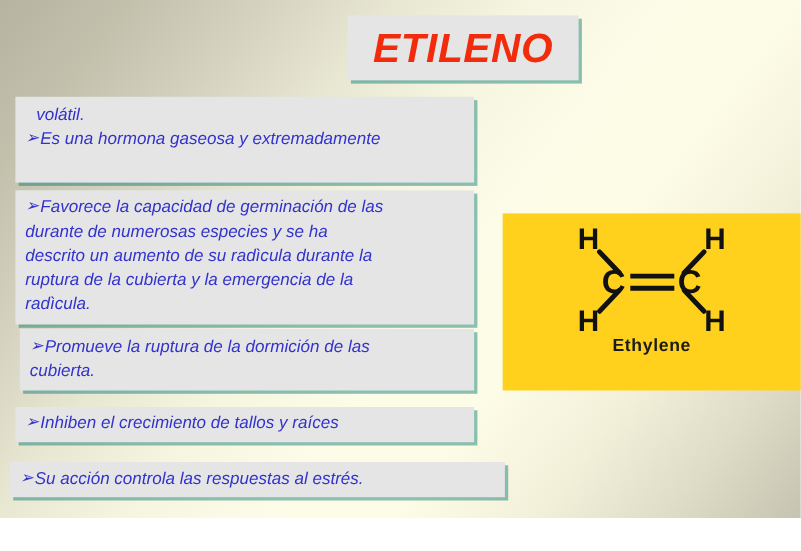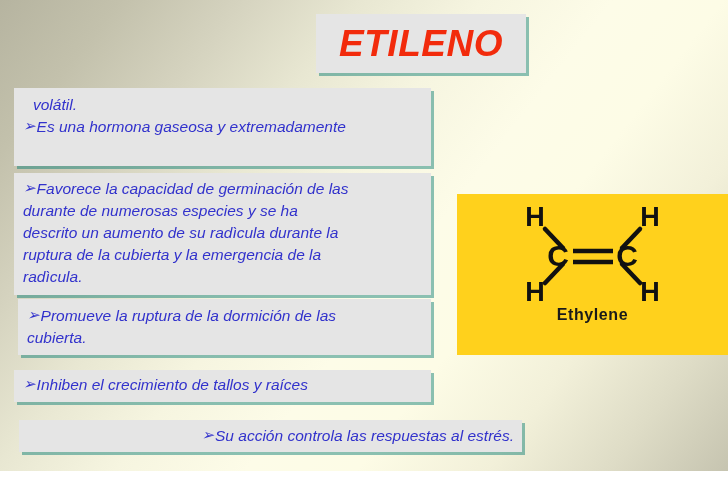--- a/index.html
+++ b/index.html
@@ -101,21 +101,21 @@
   }
   .indent {
     display: inline-block;
     width: 10px;
   }
 
   #panel-1 { left: 14px; top: 88px;  width: 417px; height: 78px; }
   #panel-2 { left: 14px; top: 173px; width: 417px; height: 122px; padding-top: 5px; }
   #panel-3 { left: 18px; top: 299px; width: 413px; height: 56px; }
   #panel-4 { left: 14px; top: 370px; width: 417px; height: 32px; display:flex; align-items:flex-end; }
-  #panel-5 { left: 19px; top: 420px; width: 503px; height: 32px; display:flex; align-items:center;justify-content:flex-end; }
+  #panel-5 { left: 9px; top: 420px; width: 450px; height: 32px; display:flex; align-items:center; }
 
   
   #ethylene-figure {
     position: absolute;
     left: 457px;
     top: 194px;
     width: 271px;
     height: 161px;
     background: #FFD11C;
     overflow: hidden;

